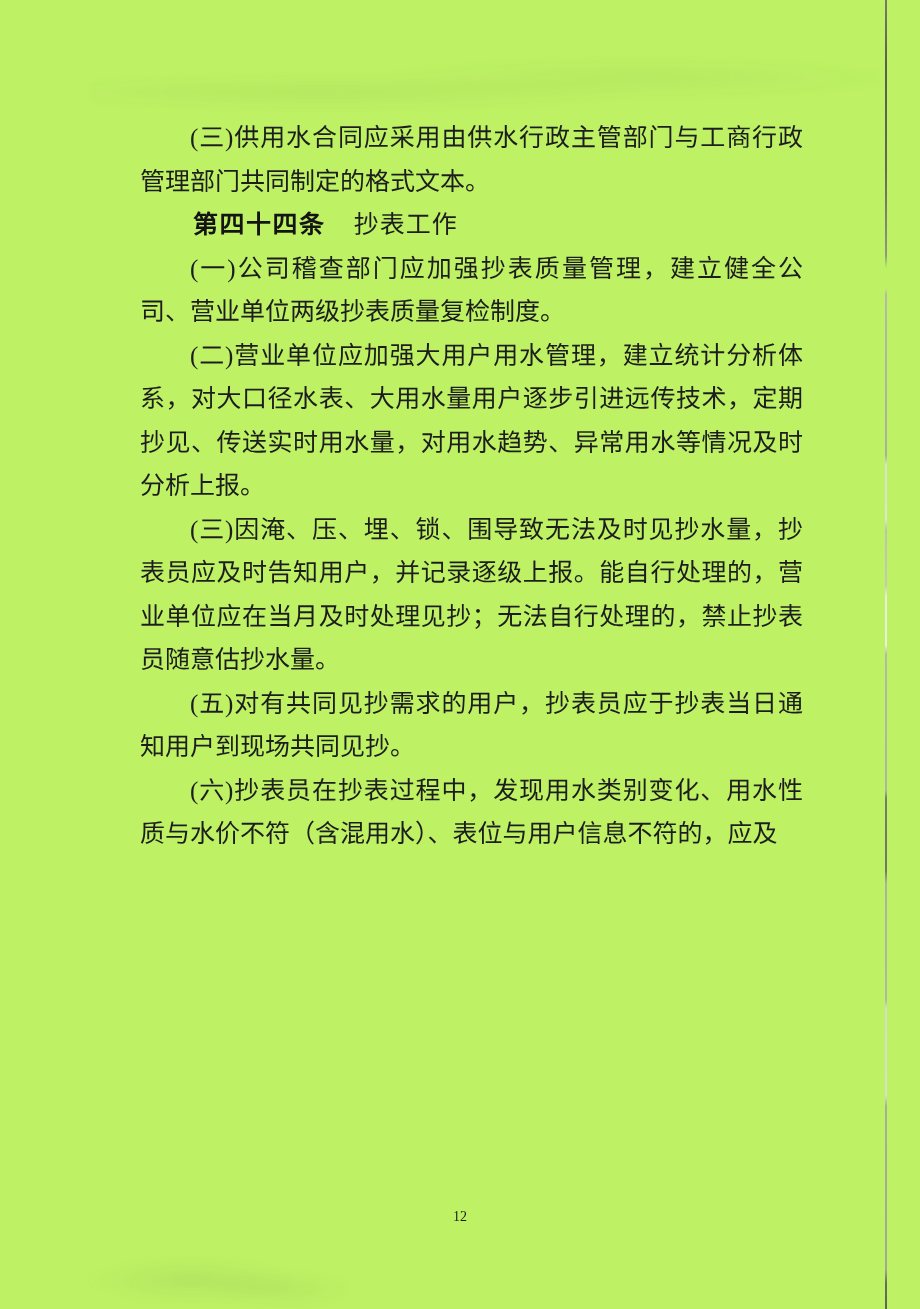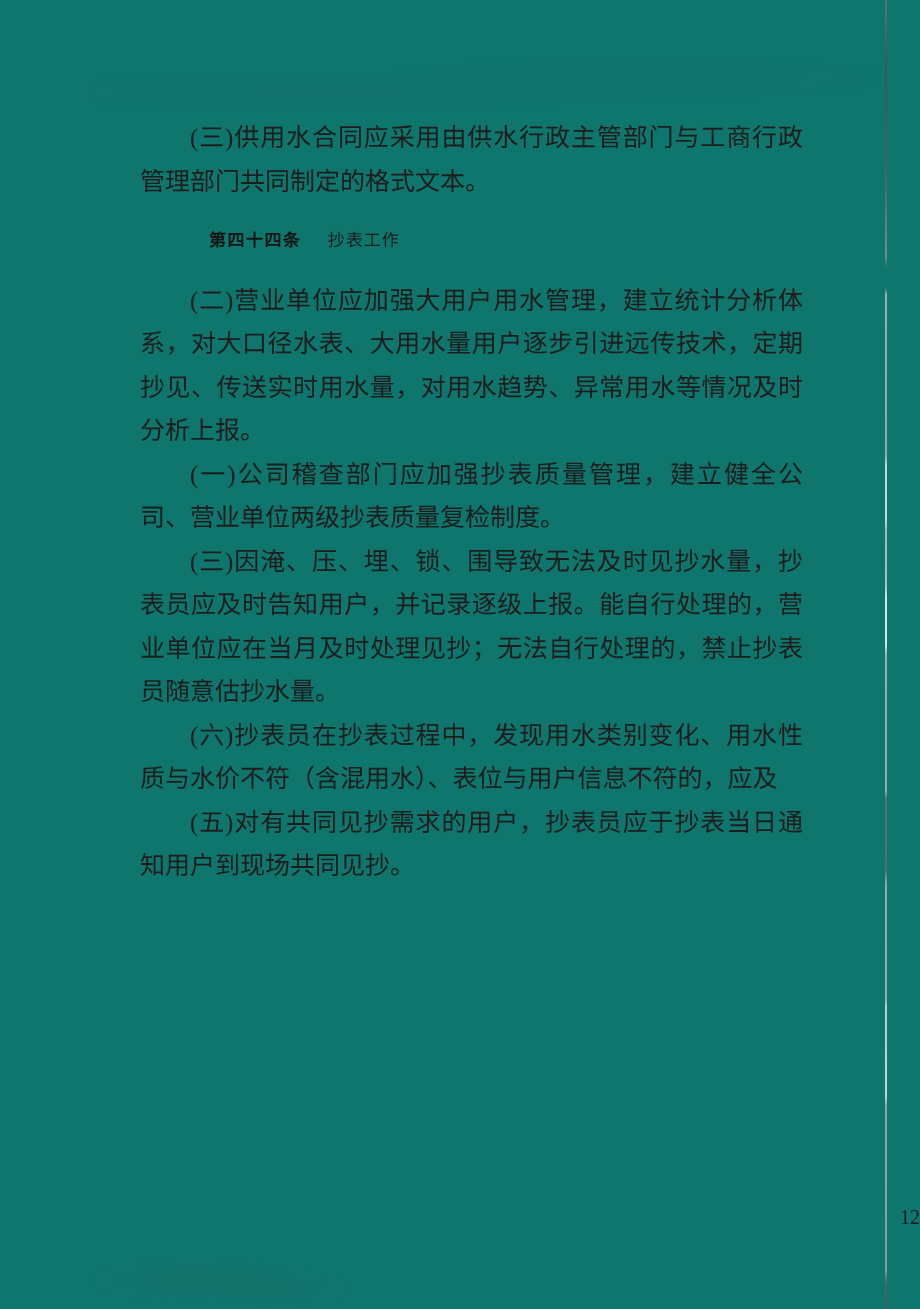--- a/index.html
+++ b/index.html
@@ -4,21 +4,21 @@
 <style>
   html, body {
     margin: 0;
     padding: 0;
     background: #ffffff;
   }
   .page {
     position: relative;
     width: 920px;
     height: 1309px;
-    background: #0f766e;
+    background: #bef264;
     overflow: hidden;
     font-family: "Liberation Serif", "DejaVu Serif", serif;
   }
   
   .content {
     position: absolute;
     left: 140px;
     top: 116px;
     width: 663px;
     color: #1d1d1d;
@@ -28,44 +28,44 @@
     text-justify: inter-character;
     -webkit-font-smoothing: antialiased;
   }
   p.para {
     margin: 0;
     padding: 0;
     text-indent: 50px;
     word-break: break-all;
   }
   .article-heading {
-    margin: 16px;
+    margin: 0;
     padding: 0 0 0 53px;
-    font-size: 17px;
+    font-size: 25px;
     line-height: 43.5px;
     font-weight: normal;
     text-align: left;
   }
   .art-num {
     font-weight: bold;
     color: #141414;
     letter-spacing: 1.5px;
   }
   .art-title {
     margin-left: 22px;
     color: #1d1d1d;
     letter-spacing: 1px;
   }
   .page-number {
     position: absolute;
     top: 1206px;
     left: 0;
     width: 920px;
-    text-align: right;
-    font-size: 20px;
+    text-align: center;
+    font-size: 14px;
     line-height: 22px;
     color: #1c1c1c;
     font-family: "Liberation Serif", serif;
   }
   
   .scan-line {
     position: absolute;
     left: 885px;
     top: 0;
     width: 2px;
@@ -117,22 +117,22 @@
   <div class="scan-line"></div>
 
   <main class="content">
     <p class="para">(三)供用水合同应采用由供水行政主管部门与工商行政管理部门共同制定的格式文本。</p>
 
     <h2 class="article-heading">
       <span class="art-num">第四十四条</span>
       <span class="art-title">抄表工作</span>
     </h2>
 
+    <p class="para">(一)公司稽查部门应加强抄表质量管理，建立健全公司、营业单位两级抄表质量复检制度。</p>
     <p class="para">(二)营业单位应加强大用户用水管理，建立统计分析体系，对大口径水表、大用水量用户逐步引进远传技术，定期抄见、传送实时用水量，对用水趋势、异常用水等情况及时分析上报。</p>
-    <p class="para">(一)公司稽查部门应加强抄表质量管理，建立健全公司、营业单位两级抄表质量复检制度。</p>
     <p class="para">(三)因淹、压、埋、锁、围导致无法及时见抄水量，抄表员应及时告知用户，并记录逐级上报。能自行处理的，营业单位应在当月及时处理见抄；无法自行处理的，禁止抄表员随意估抄水量。</p>
+    <p class="para">(五)对有共同见抄需求的用户，抄表员应于抄表当日通知用户到现场共同见抄。</p>
     <p class="para">(六)抄表员在抄表过程中，发现用水类别变化、用水性质与水价不符（含混用水）、表位与用户信息不符的，应及</p>
-    <p class="para">(五)对有共同见抄需求的用户，抄表员应于抄表当日通知用户到现场共同见抄。</p>
   </main>
 
   <footer class="page-number">12</footer>
 
 </div>
 
 </body></html>

